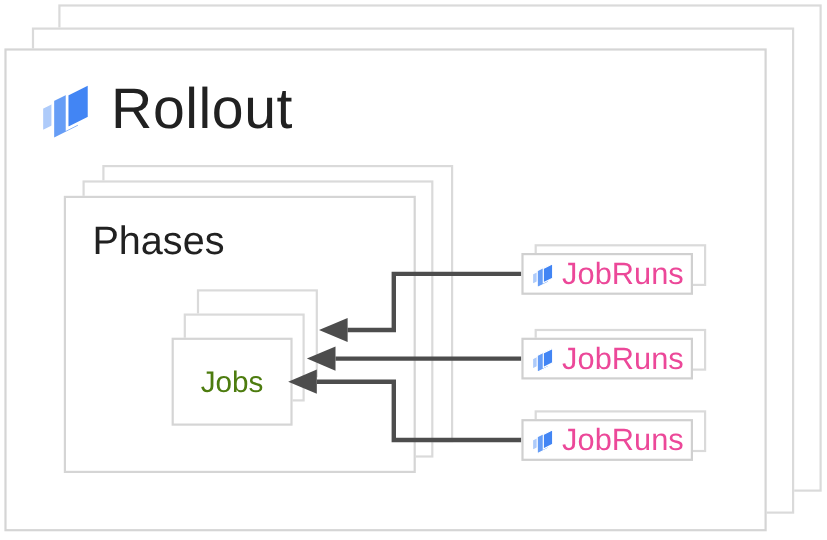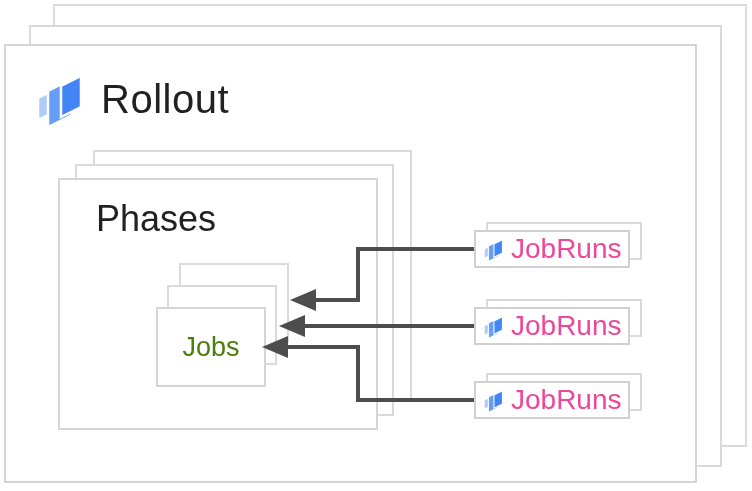--- a/index.html
+++ b/index.html
@@ -4,21 +4,21 @@
 <style>
   html,body{margin:0;padding:0;background:#ffffff;}
   .canvas{
     position:relative;width:752px;height:491px;overflow:hidden;
     font-family:"Liberation Sans","DejaVu Sans",sans-serif;
     color:#212121;background:#ffffff;
   }
   .layer{position:absolute;background:#ffffff;border:2px solid #d5d5d5;box-sizing:border-box;}
   .layer.back{border-color:#dadada;}
   .title-row{position:absolute;display:flex;align-items:center;}
-  .rollout-title{font-size:40px;font-weight:400;color:#212121;letter-spacing:.5px;}
+  .rollout-title{font-size:52px;font-weight:400;color:#212121;letter-spacing:.5px;}
   .phases-title{position:absolute;font-size:36px;font-weight:400;color:#212121;}
   .jobs-box-label{position:absolute;display:flex;align-items:center;justify-content:center;
     font-size:27px;color:#4d7c0f;}
   .jobrun-card{position:absolute;display:flex;align-items:center;background:#ffffff;
     border:2px solid #d0d0d0;box-sizing:border-box;padding-left:6px;}
   .jobrun-label{font-size:28px;color:#ec4899;margin-left:6px;white-space:nowrap;}
   .arrow-svg{position:absolute;left:0;top:0;pointer-events:none;}
   .deploy-icon{display:block;}
 </style>
 </head>
@@ -35,21 +35,21 @@
       <polygon points="5,28 21,20 21,42 5,50" stroke="#ffffff" stroke-width="2.5" fill="#AECBFA"></polygon>
       <polygon points="15,21 39,9 39,45 15,57" stroke="#ffffff" stroke-width="2.5" fill="#669DF6"></polygon>
       <polygon points="28,16 48,6 48,37 28,47" stroke="#ffffff" stroke-width="2.5" fill="#4285F4"></polygon>
     </svg>
     <span class="rollout-title" style="margin-left:14px;">Rollout</span>
   </div>
 
   <div class="layer back" style="left:93px;top:150px;width:319px;height:252px;"></div>
   <div class="layer back" style="left:75px;top:164px;width:319px;height:252px;"></div>
   <div class="layer" style="left:58px;top:178px;width:320px;height:252px;"></div>
-  <div class="phases-title" style="left:96px;top:198px;">Phases</div>
+  <div class="phases-title" style="left:84px;top:198px;">Phases</div>
 
   <div class="layer back" style="left:179px;top:263px;width:110px;height:80px;"></div>
   <div class="layer back" style="left:167px;top:285px;width:110px;height:80px;"></div>
   <div class="layer" style="left:156px;top:307px;width:110px;height:80px;"></div>
   <div class="jobs-box-label" style="left:156px;top:307px;width:110px;height:80px;">Jobs</div>
 
   <svg class="arrow-svg" width="752" height="491" viewBox="0 0 752 491">
     <g>
       <path d="M474,249 L358,249 L358,300 L316,300" fill="none" stroke-width="4" stroke="#4D4D4D"></path>
       <polygon points="290,300 316,289 316,311" fill="#4D4D4D"></polygon>

